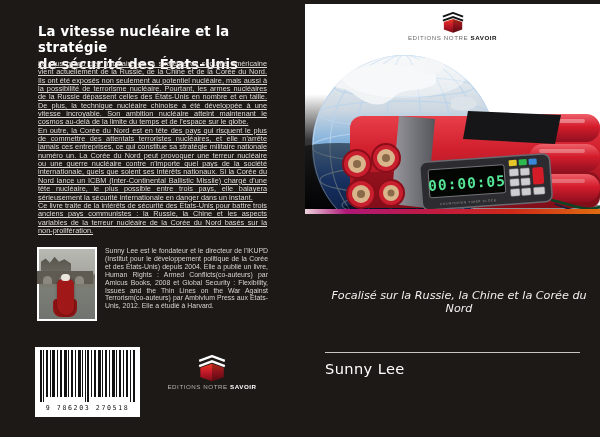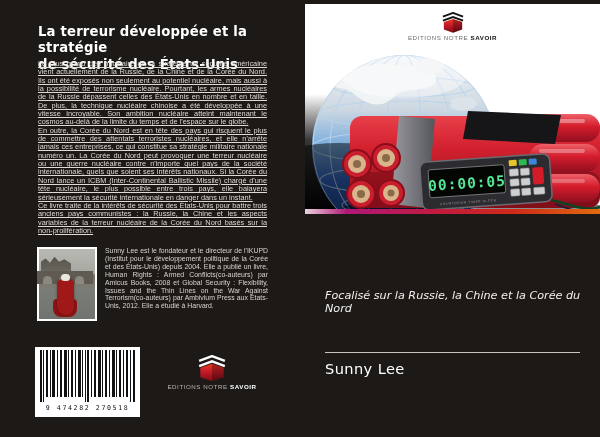--- a/index.html
+++ b/index.html
@@ -40,33 +40,33 @@
   .pub-logo-top{left:305px;top:12px;width:295px;}
   .pub-logo-top .wordmark{color:#6d6d6d;}
   .pub-logo-top .wordmark b{color:#111111;}
   
   .photo-area{position:absolute;left:305px;top:4px;width:295px;height:205px;background:#ffffff;}
   .accent-stripe{position:absolute;left:305px;top:209px;width:295px;height:5px;
       background:linear-gradient(90deg,#ecd3de 0%,#b01878 14%,#c31a3e 45%,#d02818 70%,#e06c10 100%);}
   .front-title{position:absolute;left:325px;top:218px;width:270px;margin:0;
       font-size:19.6px;line-height:25.6px;font-weight:bold;color:#ffffff;letter-spacing:.2px;}
   .front-subtitle{position:absolute;left:325px;top:289px;width:268px;color:#f2f0ee;
-      font-size:11.2px;font-style:italic;}
+      font-size:11.2px;font-style:italic;text-align:center;}
   .author-rule{position:absolute;left:325px;top:352px;width:255px;height:1px;background:#c9c5c1;}
   .front-author{position:absolute;left:325px;top:360px;font-size:14.6px;font-weight:normal;
       color:#ffffff;letter-spacing:.4px;}
   svg{display:block;}
 </style>
 </head>
 <body>
 
 <div class="cover">
 
   <h1 class="back-title">
-    <div>La terreur développée et la stratégie</div>
+    <div>La vitesse nucléaire et la stratégie</div>
     <div>de sécurité des États-Unis</div>
   </h1>
 
   <div class="back-body">
     <p>Le plus grand défi nucléaire de la stratégie de sécurité américaine vient actuellement de la Russie, de la Chine et de la Corée du Nord. Ils ont été exposés non seulement au potentiel nucléaire, mais aussi à la possibilité de terrorisme nucléaire. Pourtant, les armes nucléaires de la Russie dépassent celles des États-Unis en nombre et en taille. De plus, la technique nucléaire chinoise a été développée à une vitesse incroyable. Son ambition nucléaire atteint maintenant le cosmos au-delà de la limite du temps et de l'espace sur le globe.</p>
     <p>En outre, la Corée du Nord est en tête des pays qui risquent le plus de commettre des attentats terroristes nucléaires, et elle n'arrête jamais ces entreprises, ce qui constitue sa stratégie militaire nationale numéro un. La Corée du Nord peut provoquer une terreur nucléaire ou une guerre nucléaire contre n'importe quel pays de la société internationale, quels que soient ses intérêts nationaux. Si la Corée du Nord lance un ICBM (Inter-Continental Ballistic Missile) chargé d'une tête nucléaire, le plus possible entre trois pays, elle balayera sérieusement la sécurité internationale en danger dans un instant.</p>
     <p>Ce livre traite de la intérêts de sécurité des États-Unis pour battre trois anciens pays communistes : la Russie, la Chine et les aspects variables de la terreur nucléaire de la Corée du Nord basés sur la non-prolifération.</p>
   </div>
 
   <div class="bio-row">
@@ -110,21 +110,21 @@
         <rect x="74" y="3" width="1" height="47"></rect>
           <rect x="77" y="3" width="3" height="47"></rect>
         <rect x="81" y="3" width="1" height="47"></rect>
           <rect x="84" y="3" width="2" height="47"></rect>
         <rect x="88" y="3" width="1" height="47"></rect>
           <rect x="91" y="3" width="2" height="47"></rect>
         <rect x="95" y="3" width="1" height="52"></rect>
           <rect x="98" y="3" width="2" height="52"></rect>
       </g>
     </svg>
-    <div class="barcode-digits">9 474282 270518</div>
+    <div class="barcode-digits">9 786203 270518</div>
   </div>
 
   <div class="pub-logo pub-logo-bottom">
     <svg width="34" height="28" viewBox="0 0 26 24" style="margin:0 auto">
       <defs>
         <linearGradient id="bookRed1" x1="0" y1="0" x2="0" y2="1">
           <stop offset="0" stop-color="#ea3a22"></stop>
             <stop offset=".5" stop-color="#c01828"></stop>
             <stop offset="1" stop-color="#7c0e16"></stop>
         </linearGradient>

